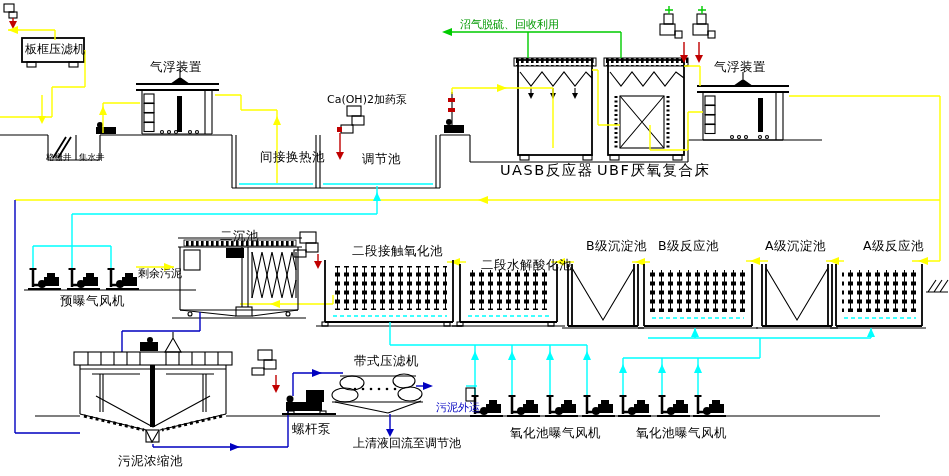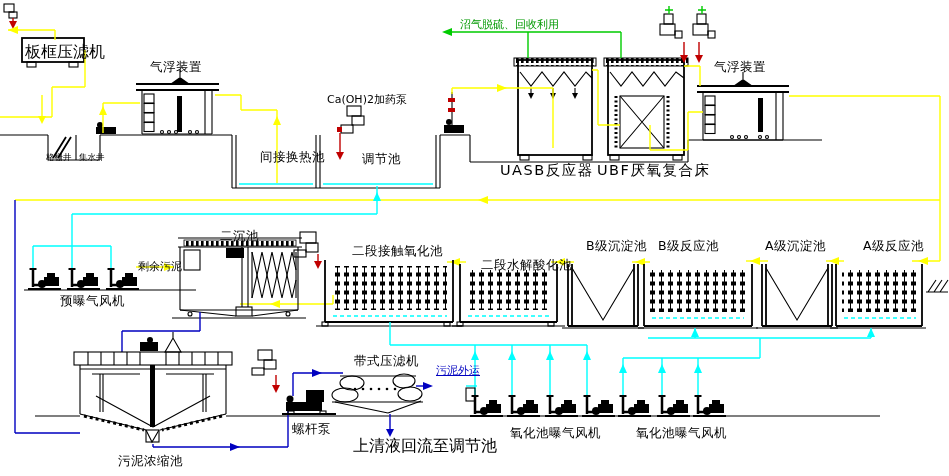--- a/index.html
+++ b/index.html
@@ -4,21 +4,21 @@
 <style>
   html,body{margin:0;padding:0;background:#fff;}
   #stage{position:relative;width:949px;height:476px;background:#ffffff;overflow:hidden;
          font-family:"DejaVu Sans",sans-serif;}
   #stage svg{position:absolute;left:0;top:0;}
   .lbl{position:absolute;white-space:nowrap;color:#000;line-height:1.1;
        font-family:"DejaVu Sans",sans-serif;}
   .l7{font-size:11px;}
   .l8{font-size:8.5px;}
   .l10{font-size:11px;}
-  .l12{font-size:16px;}
+  .l12{font-size:12px;}
   .l13{font-size:12.5px;letter-spacing:.5px;}
   .l15{font-size:14.5px;letter-spacing:1.5px;}
   .green{color:#009900;}
   .blue{color:#0000c0;}
   
   .k{stroke:#000;fill:none;stroke-width:1.1;}
   .k2{stroke:#000;fill:none;stroke-width:1.8;}
   .fy{stroke:#ffff00;fill:none;stroke-width:1.4;}
   .fc{stroke:#00ffff;fill:none;stroke-width:1.4;}
   .fg{stroke:#00cc00;fill:none;stroke-width:1.4;}
@@ -398,28 +398,28 @@
 <div class="lbl l13" style="left:150px;top:60px;">气浮装置</div>
 <div class="lbl l13" style="left:260px;top:150px;">间接换热池</div>
 <div class="lbl l7" style="left:327px;top:94px;">Ca(OH)2加药泵</div>
 <div class="lbl l13" style="left:362px;top:152px;">调节池</div>
 <div class="lbl l10 green" style="left:460px;top:19px;">沼气脱硫、回收利用</div>
 <div class="lbl l15" style="left:500px;top:163px;">UASB反应器</div>
 <div class="lbl l15" style="left:597px;top:163px;">UBF厌氧复合床</div>
 <div class="lbl l13" style="left:714px;top:60px;">气浮装置</div>
 <div class="lbl l13" style="left:220px;top:229px;">二沉池</div>
 <div class="lbl l13" style="left:60px;top:294px;">预曝气风机</div>
-<div class="lbl l7" style="left:138px;top:261px;">剩余污泥</div>
+<div class="lbl l7" style="left:138px;top:268px;">剩余污泥</div>
 <div class="lbl l13" style="left:352px;top:244px;">二段接触氧化池</div>
 <div class="lbl l13" style="left:481px;top:246px;margin-top:12px;">二段水解酸化池</div>
 <div class="lbl l13" style="left:586px;top:239px;">B级沉淀池</div>
 <div class="lbl l13" style="left:658px;top:239px;">B级反应池</div>
 <div class="lbl l13" style="left:765px;top:239px;">A级沉淀池</div>
 <div class="lbl l13" style="left:863px;top:239px;">A级反应池</div>
 <div class="lbl l13" style="left:118px;top:454px;">污泥浓缩池</div>
 <div class="lbl l13" style="left:292px;top:422px;">螺杆泵</div>
 <div class="lbl l13" style="left:354px;top:354px;">带式压滤机</div>
-<div class="lbl l7 blue" style="left:436px;top:365px;text-decoration:underline;">污泥外运</div>
+<div class="lbl l7 blue" style="left:436px;top:402px;">污泥外运</div>
 <div class="lbl l12" style="left:353px;top:437px;">上清液回流至调节池</div>
 <div class="lbl l13" style="left:510px;top:426px;">氧化池曝气风机</div>
 <div class="lbl l13" style="left:636px;top:426px;">氧化池曝气风机</div>
 
 </div>
 
 </body></html>

